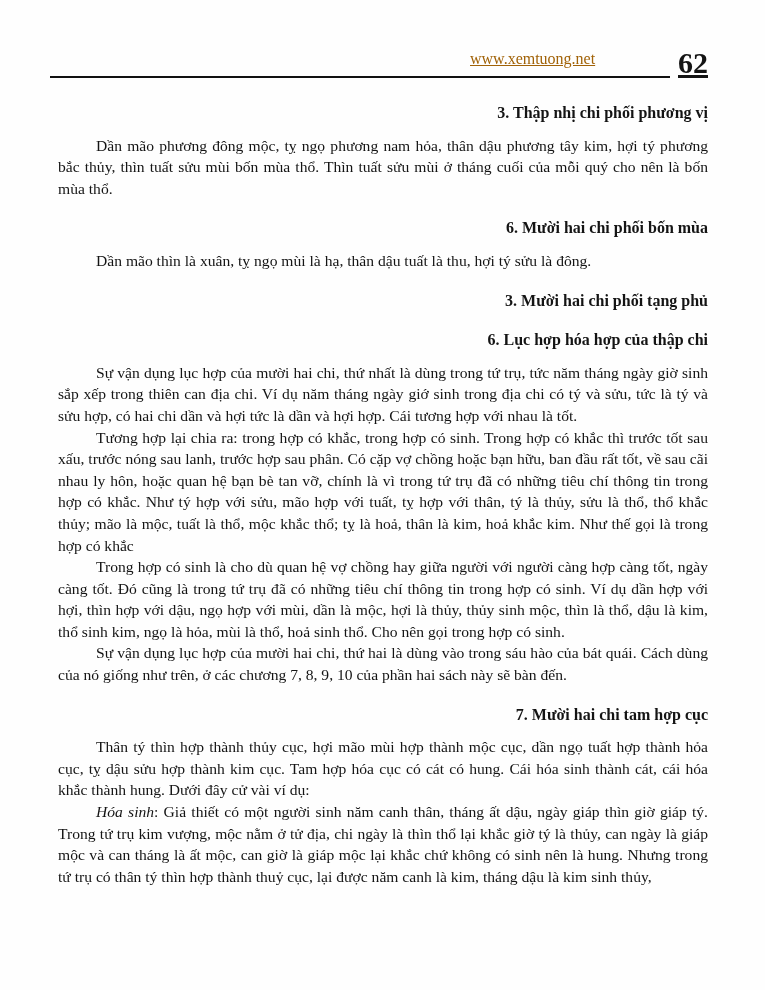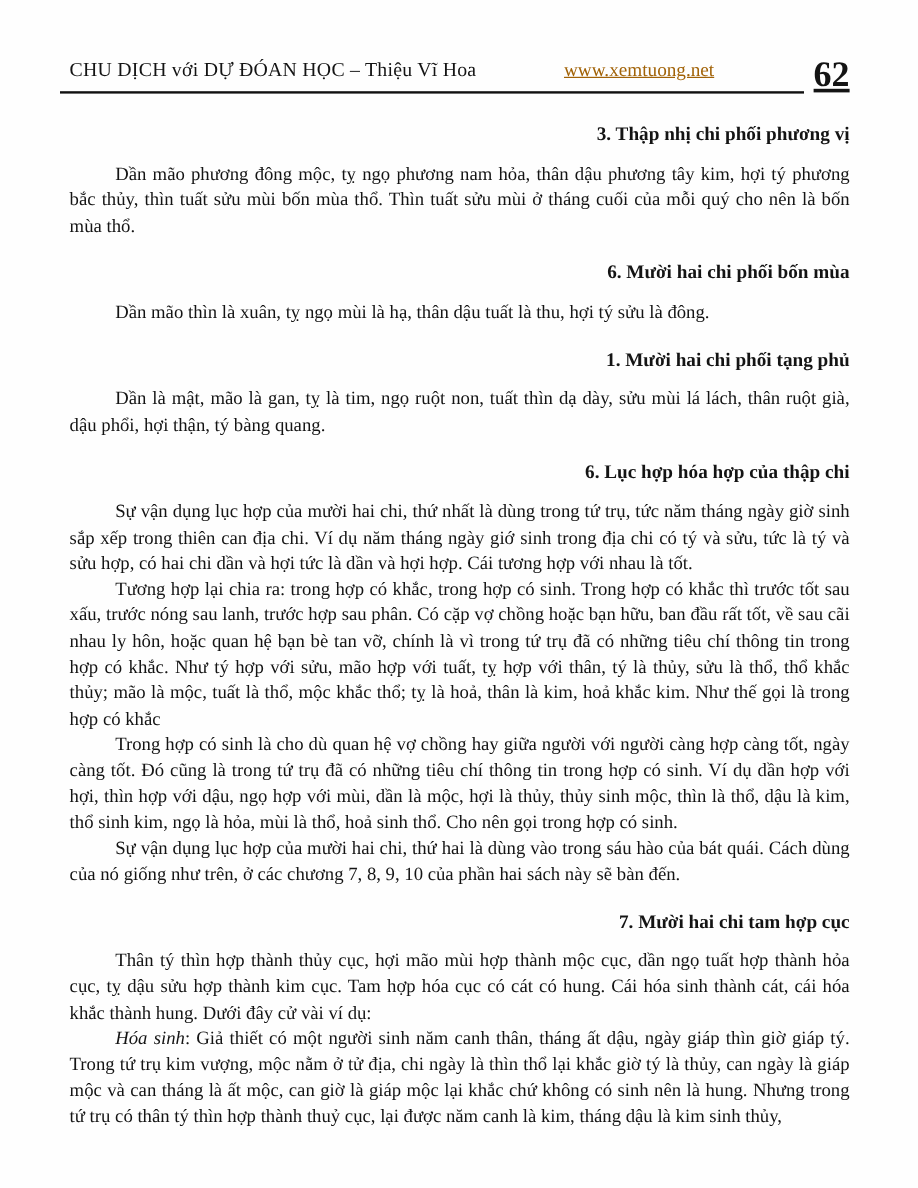--- a/index.html
+++ b/index.html
@@ -82,41 +82,39 @@
   .italic-lead {
     font-style: italic;
   }
 </style>
 </head>
 <body>
 
 <div class="page">
 
   <div class="header">
-    <span class="book-title">CHU DỊCH với DỰ ĐÓAN HỌC – Thiệu Vĩ Hoa</span>
     <a class="site-link" href="#">www.xemtuong.net</a>
   </div>
   <div class="page-num">62</div>
   <div class="header-rule"></div>
 
   <div class="content">
 
     <div>
       <div class="sec-heading">3. Thập nhị chi phối phương vị</div>
       <p class="para">Dần mão phương đông mộc, tỵ ngọ phương nam hỏa, thân dậu phương tây kim, hợi tý phương bắc thủy, thìn tuất sửu mùi bốn mùa thổ. Thìn tuất sửu mùi ở tháng cuối của mỗi quý cho nên là bốn mùa thổ.</p>
     </div>
 
     <div>
       <div class="sec-heading">6. Mười hai chi phối bốn mùa</div>
       <p class="para">Dần mão thìn là xuân, tỵ ngọ mùi là hạ, thân dậu tuất là thu, hợi tý sửu là đông.</p>
     </div>
 
     <div>
-      <div class="sec-heading">1. Mười hai chi phối tạng phủ</div>
-      <p class="para">Dần là mật, mão là gan, tỵ là tim, ngọ ruột non, tuất thìn dạ dày, sửu mùi lá lách, thân ruột già, dậu phổi, hợi thận, tý bàng quang.</p>
+      <div class="sec-heading">3. Mười hai chi phối tạng phủ</div>
     </div>
 
     <div>
       <div class="sec-heading">6. Lục hợp hóa hợp của thập chi</div>
       <p class="para">Sự vận dụng lục hợp của mười hai chi, thứ nhất là dùng trong tứ trụ, tức năm tháng ngày giờ sinh sắp xếp trong thiên can địa chi. Ví dụ năm tháng ngày giớ sinh trong địa chi có tý và sửu, tức là tý và sửu hợp, có hai chi dần và hợi tức là dần và hợi hợp. Cái tương hợp với nhau là tốt.</p>
       <p class="para">Tương hợp lại chia ra: trong hợp có khắc, trong hợp có sinh.  Trong hợp có khắc thì trước tốt sau xấu, trước nóng sau lanh, trước hợp sau phân. Có cặp vợ chồng hoặc bạn hữu, ban đầu rất tốt, về sau cãi nhau ly hôn, hoặc quan hệ bạn bè tan vỡ, chính là vì trong tứ trụ đã có những tiêu chí thông tin trong hợp có khắc. Như tý hợp với sửu, mão hợp với tuất, tỵ hợp với thân, tý là thủy, sửu là thổ, thổ khắc thủy; mão là mộc, tuất là thổ, mộc khắc thổ; tỵ là hoả, thân là kim, hoả khắc kim. Như thế gọi là trong hợp có khắc</p>
       <p class="para">Trong hợp có sinh là cho dù quan hệ vợ chồng hay giữa người với người càng hợp càng tốt, ngày càng tốt. Đó cũng là trong tứ trụ đã có những tiêu chí thông tin trong hợp có sinh. Ví dụ dần hợp với hợi, thìn hợp với dậu, ngọ hợp với mùi, dần là mộc, hợi là thủy, thủy sinh mộc, thìn là thổ, dậu là kim, thổ sinh kim, ngọ là hỏa, mùi là thổ, hoả sinh thổ. Cho nên gọi trong hợp có sinh.</p>
       <p class="para">Sự vận dụng lục hợp của mười hai chi, thứ hai là dùng vào trong sáu hào của bát quái. Cách dùng của nó giống như trên, ở các chương 7, 8, 9, 10 của phần hai sách này sẽ bàn đến.</p>
     </div>
 

